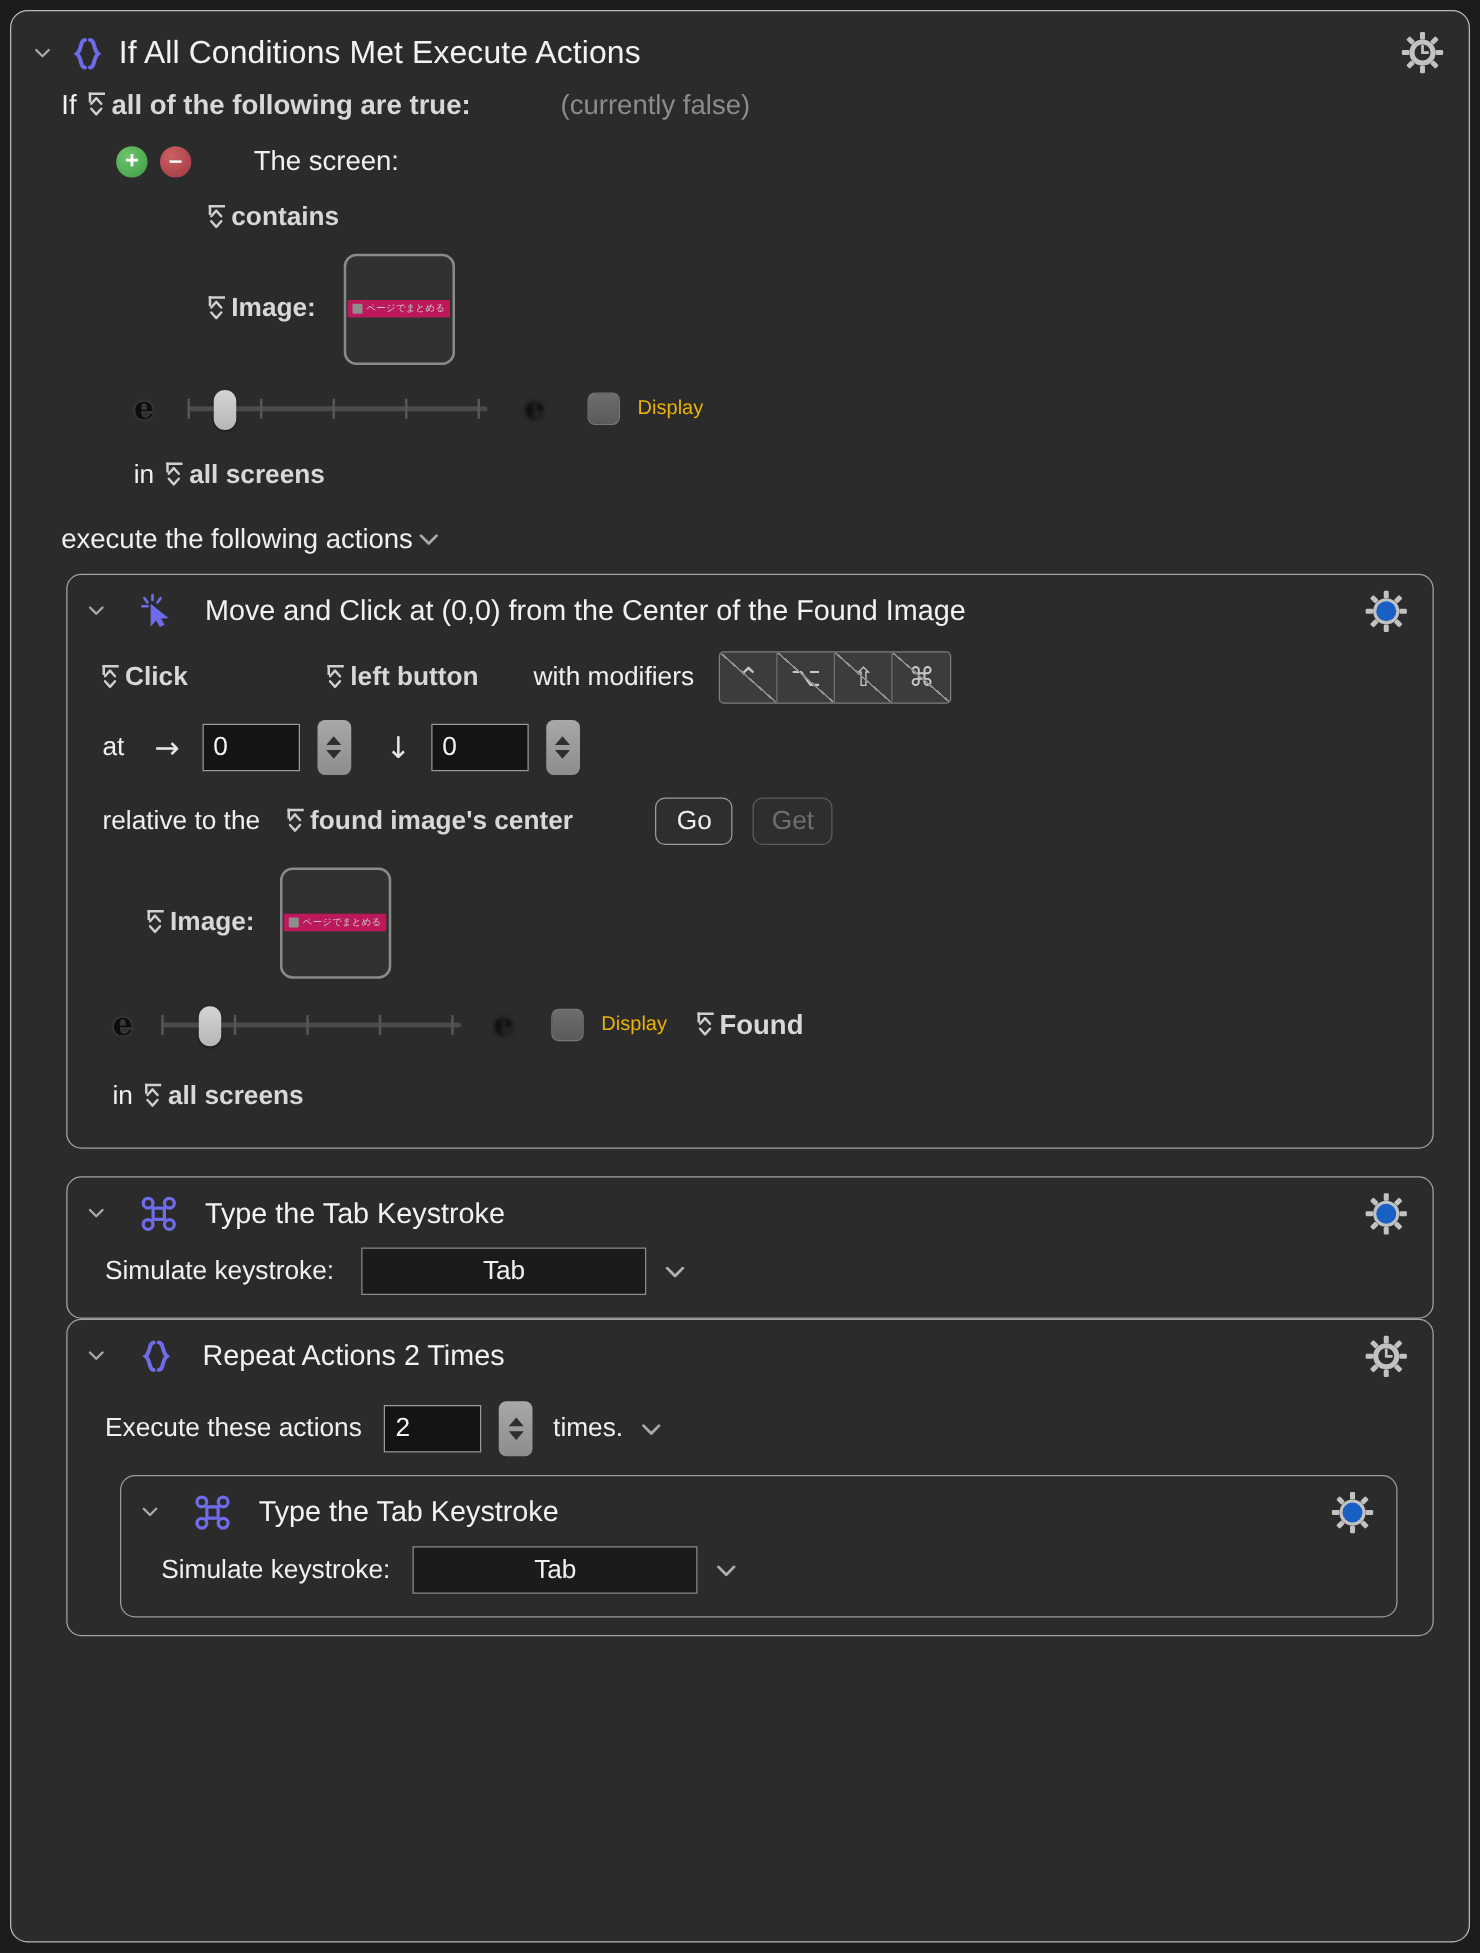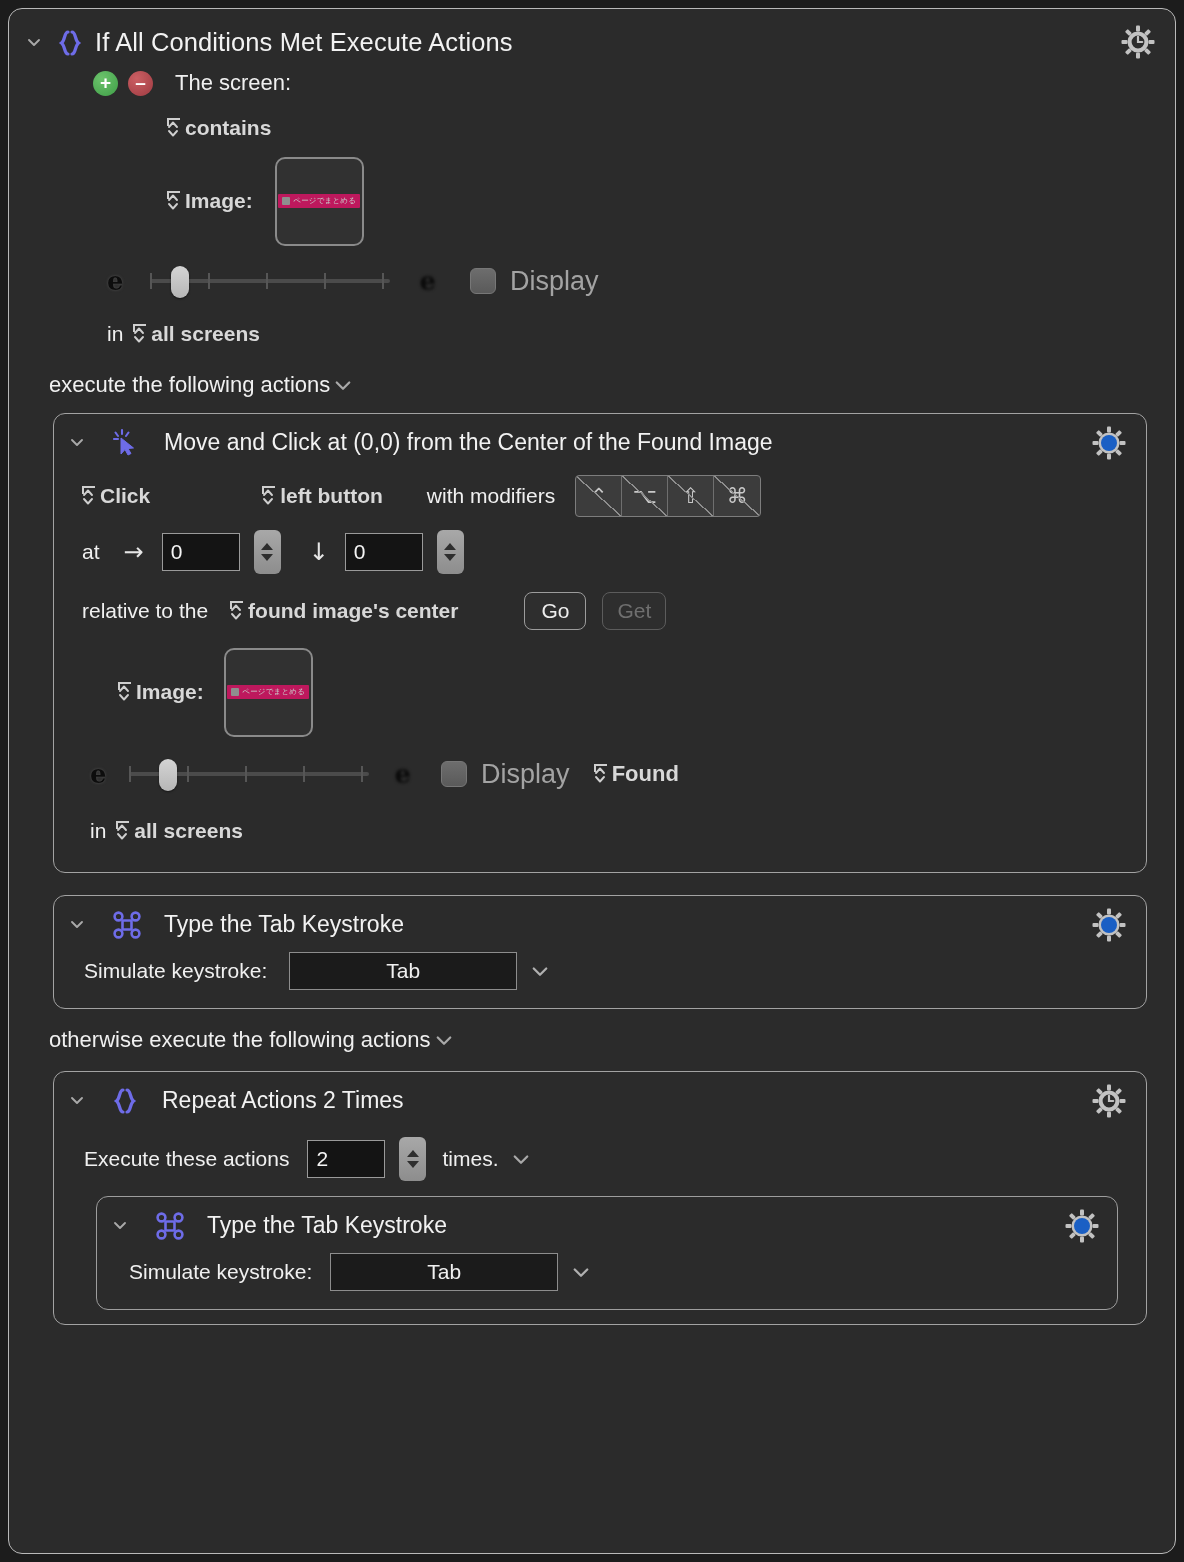--- a/index.html
+++ b/index.html
@@ -123,21 +123,21 @@
     width: 25px; height: 25px; border-radius: 50%;
     display: inline-flex; align-items: center; justify-content: center;
     font-size: 19px; line-height: 1; color: #fff; font-weight: 700;
     flex: none;
   }
   .pm.plus { background: radial-gradient(circle at 35% 30%, #6cc36c, #3f9e47); }
   .pm.minus { background: radial-gradient(circle at 35% 30%, #cc5f63, #9e3b42); }
   .pm span { position: relative; top: -1px; }
 
   .screen-label {
-    font-size: 22px; color: #f0f0f0; margin-left: 12px;
+    font-size: 22px; color: #f0f0f0; margin-left: 40px;
   }
 
   .sub-row { height: 46px; display: flex; align-items: center; font-size: 21px; }
 
   
   .img-well {
     width: 89px; height: 89px;
     border: 2px solid #8a8a8a;
     border-radius: 10px;
     background: #313131;
@@ -207,21 +207,21 @@
     box-shadow: 0 1px 2px rgba(0,0,0,.5);
   }
 
   .checkbox {
     width: 26px; height: 26px;
     border-radius: 6px;
     background: linear-gradient(180deg,#6d6d6d,#5a5a5a);
     border: 1px solid #777;
     flex: none;
   }
-  .cb-label { font-size: 27px; color: #a3a3a3; }
+  .cb-label { font-size: 16px; color: #eab308; }
 
   
   .exec-line {
     height: 56px;
     display: flex; align-items: center; gap: 2px;
     padding-left: 40px;
     font-size: 22px;
     color: #f0f0f0;
   }
   .chev-down {
@@ -373,20 +373,35 @@
             <rect x="29.5" y="17" width="6" height="4" rx="1" transform="rotate(45 19 19)"></rect>
           </g>
         </g>
         <circle cx="19" cy="19" r="7.6" fill="#2b2b2b"></circle>
         <circle cx="19" cy="19" r="7.6" fill="none" stroke="#c2c2c2" stroke-width="2.4"></circle>
         <path d="M19 13.8 L19 19 L23.2 19" fill="none" stroke="#c2c2c2" stroke-width="2.2" stroke-linecap="round"></path>
       </svg>
     </span>
   </div>
 
+  <div class="row if-row">
+    <span class="lbl-plain">If</span>
+    <span style="width:10px"></span>
+    <span class="popup">
+      <span class="chev2">
+        <svg width="12" height="20" viewBox="0 0 12 20">
+          <path d="M2 8 L6 3.5 L10 8" fill="none" stroke="#cfcfcf" stroke-width="1.9" stroke-linecap="round" stroke-linejoin="round"></path>
+          <path d="M2 12 L6 16.5 L10 12" fill="none" stroke="#cfcfcf" stroke-width="1.9" stroke-linecap="round" stroke-linejoin="round"></path>
+        </svg>
+      </span>
+      <span>all of the following are true:</span>
+    </span>
+    <span style="width:72px"></span>
+    <span class="dim" style="font-weight:400">(currently false)</span>
+  </div>
 
   <div class="cond-body">
     <div class="cond-ctrls">
       <span class="pm plus">
           <span>+</span>
         </span>
       <span class="pm minus">
           <span>–</span>
         </span>
       <span class="screen-label">The screen:</span>
@@ -694,28 +709,20 @@
       <span class="combo">Tab</span>
       <span style="width:12px"></span>
       <span class="chev-down">
         <svg width="20" height="20" viewBox="0 0 16 16">
             <path d="M3 6 L8 11 L13 6" fill="none" stroke="#b0b0b0" stroke-width="1.8" stroke-linecap="round" stroke-linejoin="round"></path>
           </svg>
       </span>
     </div>
   </div>
 
-  <div class="exec-line" style="height:62px">
-    <span>otherwise execute the following actions</span>
-    <span class="chev-down">
-      <svg width="20" height="20" viewBox="0 0 16 16">
-          <path d="M3 6 L8 11 L13 6" fill="none" stroke="#a9a9a9" stroke-width="1.8" stroke-linecap="round" stroke-linejoin="round"></path>
-        </svg>
-    </span>
-  </div>
 
   <div class="action">
     <div class="action-hdr">
       <span class="disclosure">
         <svg width="16" height="16" viewBox="0 0 16 16">
             <path d="M3 6 L8 11 L13 6" fill="none" stroke="#a9a9a9" stroke-width="1.9" stroke-linecap="round" stroke-linejoin="round"></path>
           </svg>
       </span>
       <span class="braces">
         <svg width="26" height="28" viewBox="0 0 26 28">

